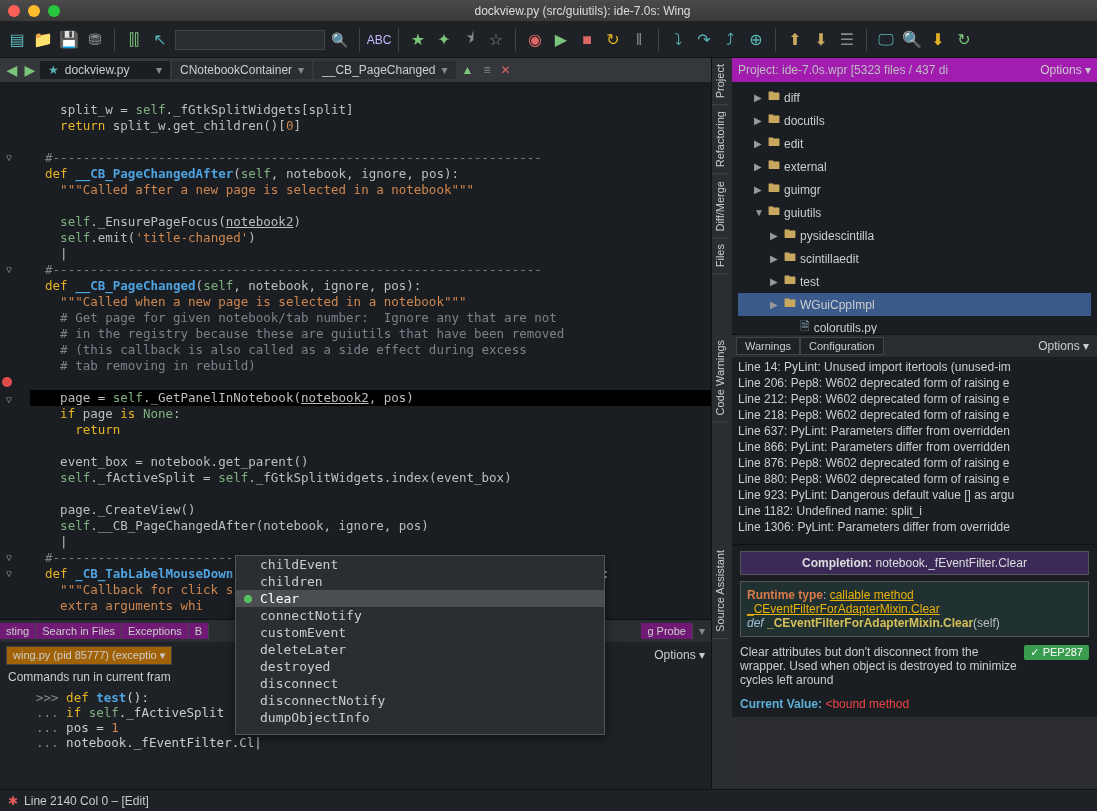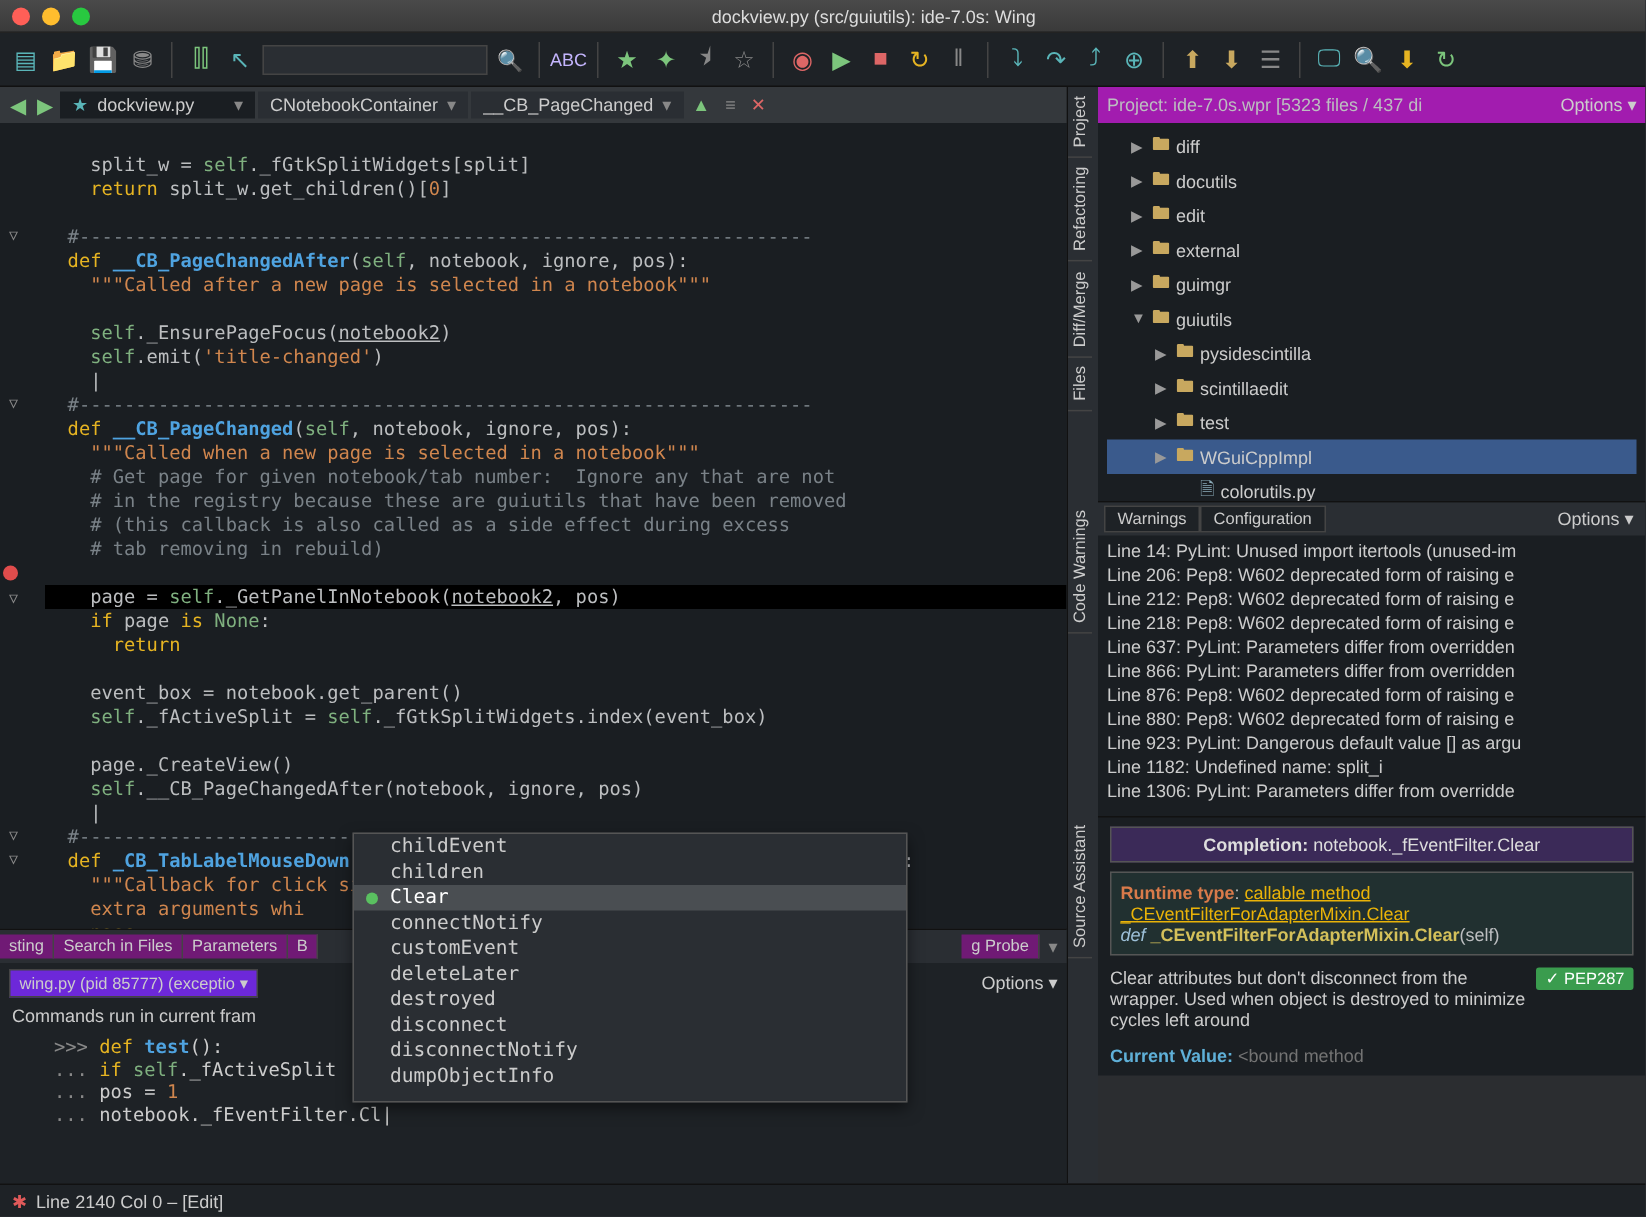--- a/index.html
+++ b/index.html
@@ -122,21 +122,21 @@
 }
 .bp-tab { padding: 2px 6px; background: #701a75; border-right: 1px solid #444; color: #ccc; font-size: 11px; cursor: pointer; }
 .bp-controls {
   height: 26px;
   display: flex;
   align-items: center;
   padding: 0 6px;
   gap: 6px;
 }
 .bp-controls .combo {
-  background: #6d28d9; border: 1px solid #444; color: #ccc;
+  background: #a16207; border: 1px solid #444; color: #ccc;
   padding: 2px 6px; font-size: 11px;
 }
 .bp-controls .options { margin-left: auto; color: #ccc; font-size: 12px; }
 .bp-status { padding: 2px 8px; color: #ccc; font-size: 12px; }
 .bp-console {
   flex: 1;
   font-family: Menlo, monospace;
   font-size: 12.5px;
   padding: 4px 8px;
   color: #ccc;
@@ -393,21 +393,21 @@
   <span class="kw">def </span><span class="fn">_CB_TabLabelMouseDown</span><span>(</span><span class="self">self</span><span>, tab_label, press_ev, (notebook, page_num)):</span>
     <span class="str">"""Callback for click signal on a tab label. notebook and page_num are</span>
     <span class="str">extra arguments whi</span>
     <span class="kw">pass</span>
 </div>
 
     <div class="bottom-panel">
       <div class="bp-tabs">
         <div class="bp-tab">sting</div>
         <div class="bp-tab">Search in Files</div>
-        <div class="bp-tab">Parameters</div>
+        <div class="bp-tab">Exceptions</div>
         <div class="bp-tab">B</div>
         <div style="flex:1"></div>
         <div class="bp-tab">g Probe</div>
         <span style="color:#888;padding:0 6px">▾</span>
       </div>
       <div class="bp-controls">
         <div class="combo"><span>wing.py (pid 85777) (exceptio</span> ▾</div>
         <div class="options"><span>Options</span> ▾</div>
       </div>
       <div class="bp-status">Commands run in current fram</div>
@@ -529,21 +529,21 @@
           <span class="assist-link">callable method</span><br>
           <span class="assist-link">_CEventFilterForAdapterMixin.Clear</span><br>
           <span class="assist-type">def </span><span class="assist-def" style="font-weight:bold">_CEventFilterForAdapterMixin.Clear</span><span>(self)</span>
         </div>
         <div class="assist-desc">
           <span class="pep-badge">✓ <span>PEP287</span></span>
           <span>Clear attributes but don't disconnect from the wrapper. Used when object is destroyed to minimize cycles left around</span>
         </div>
         <div class="assist-curval">
           <span>Current Value:</span>
-          <span style="color:#737373;font-weight:normal">&lt;bound method</span>
+          <span style="color:#ef4444;font-weight:normal">&lt;bound method</span>
         </div>
       </div>
     </div>
   </div>
 </div>
 
 <div class="autocomplete" id="acpop">
     <div class="ac-item">childEvent</div>
     <div class="ac-item">children</div>
     <div class="ac-item selected"><span class="ac-dot green"></span>Clear</div>

